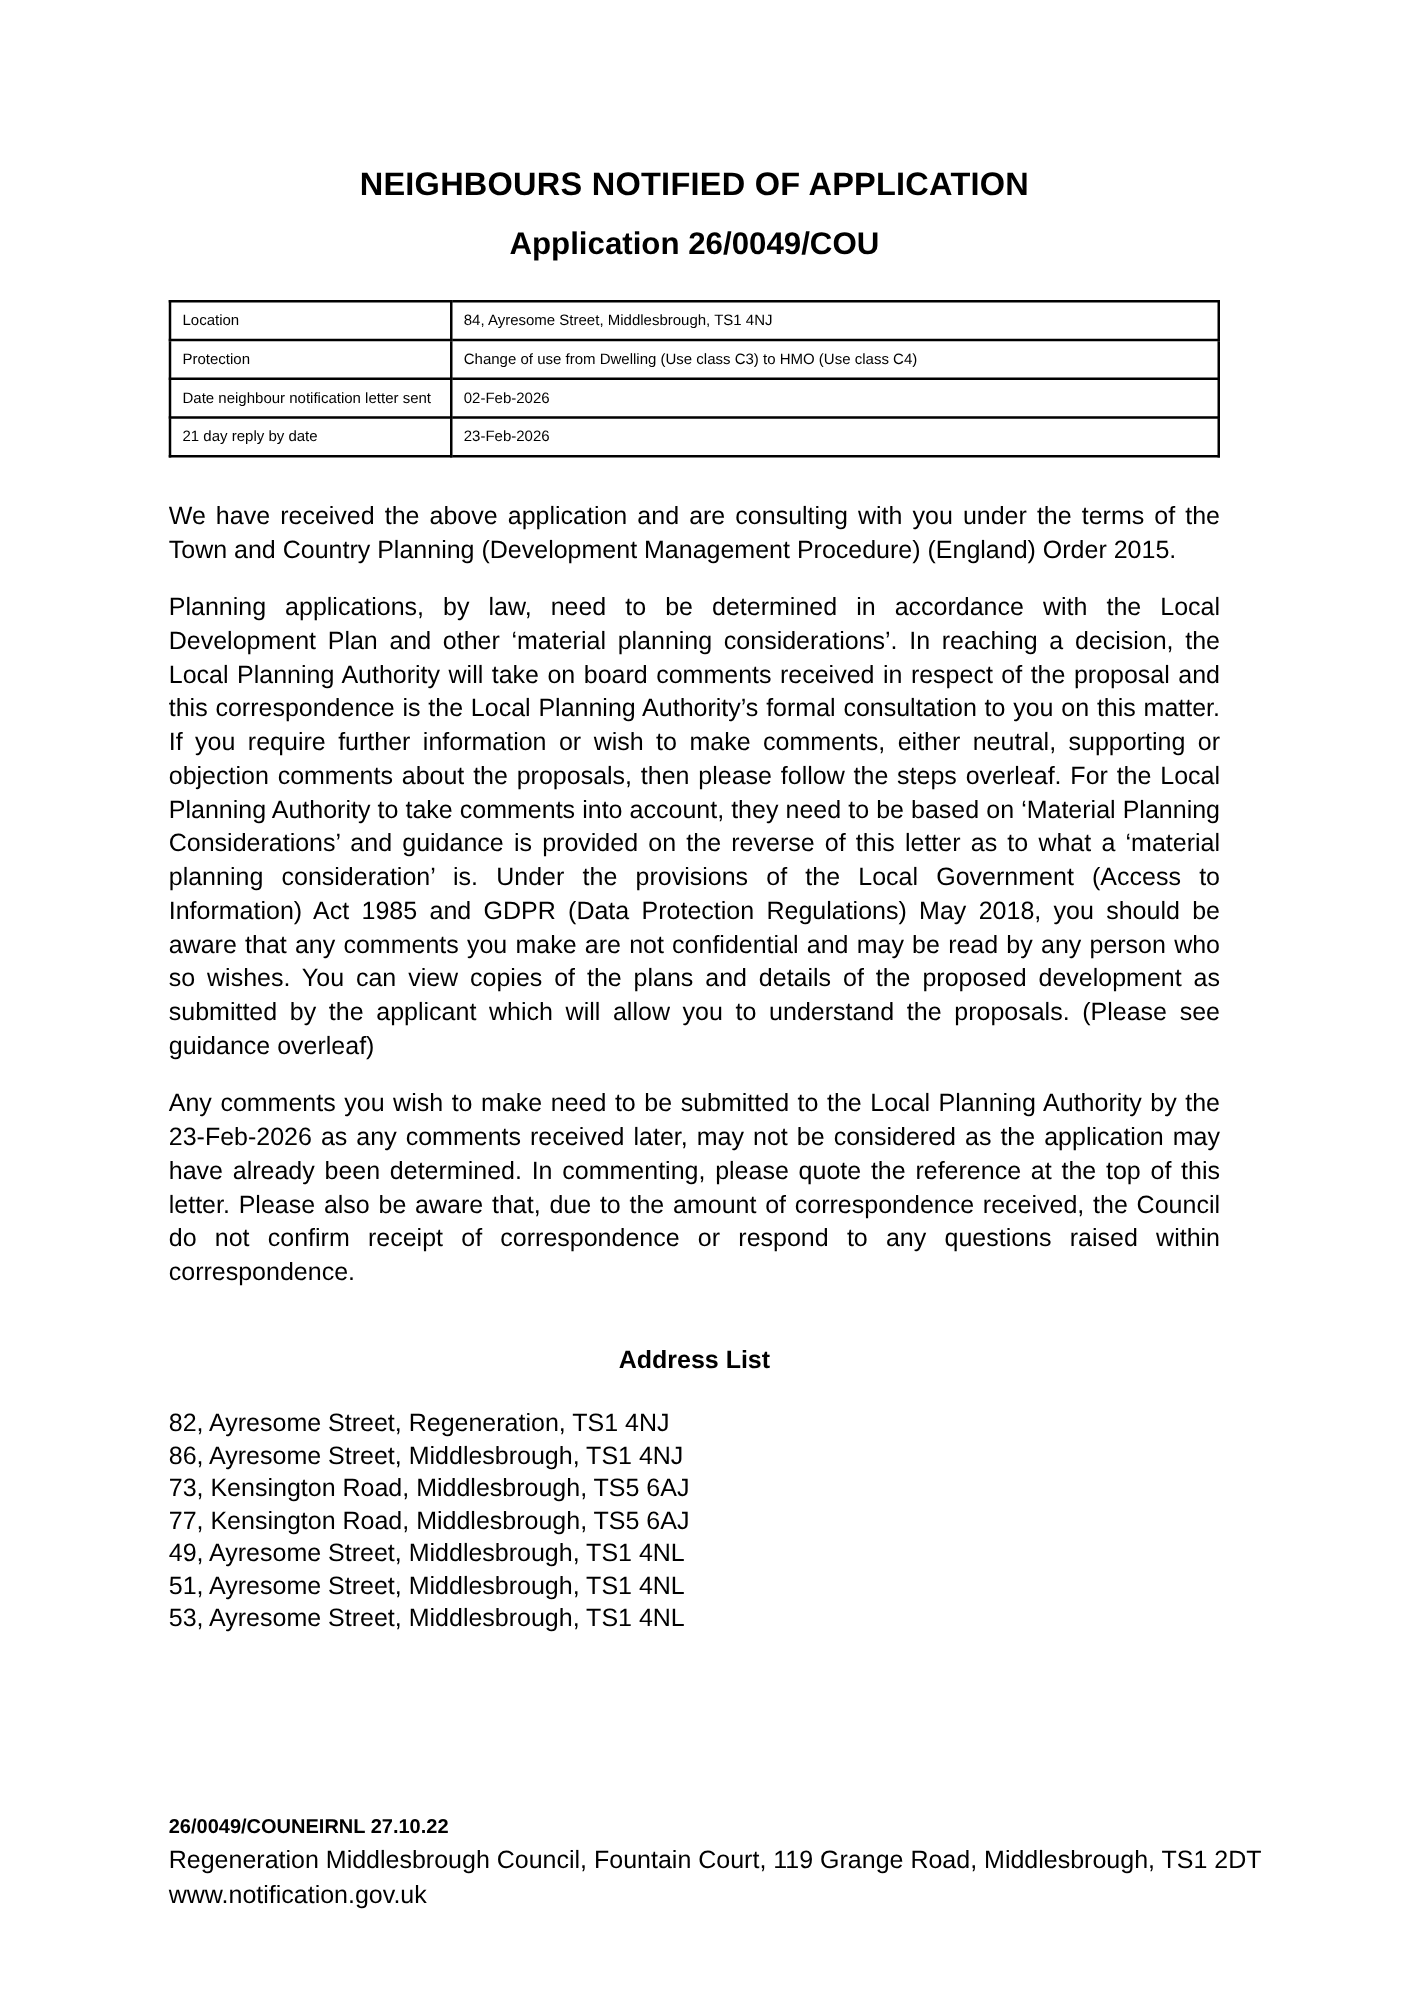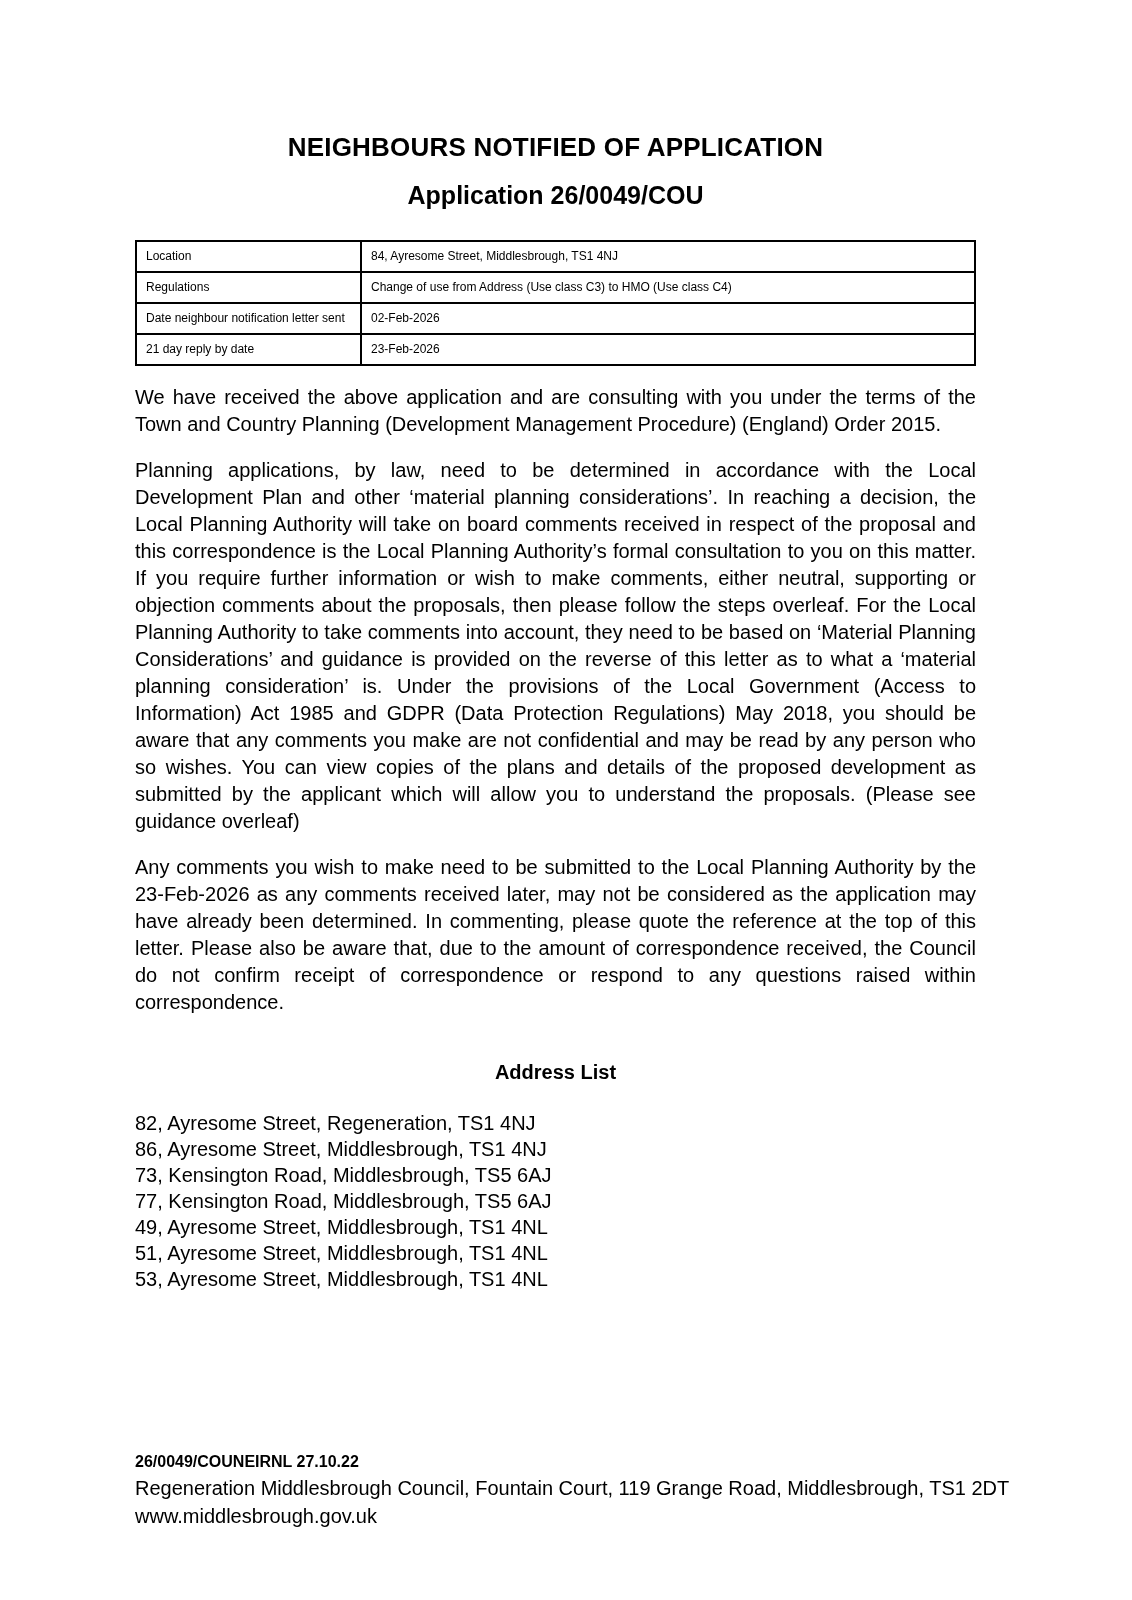--- a/index.html
+++ b/index.html
@@ -45,21 +45,21 @@
     padding: 2px 9px 3px 9px;
     vertical-align: top;
   }
   table.details td.label-cell { width: 205px; }
   p.para {
     font-size: 20px;
     line-height: 27px;
     text-align: justify;
     margin: 19px 0 0 0;
   }
-  p.para.first { margin-top: 18px; }
+  p.para.first { margin-top: 34px; }
   .address-heading {
     margin: 44px 0 0 0;
     font-size: 20px;
     font-weight: bold;
     line-height: 24px;
     text-align: center;
   }
   .addresses { margin-top: 26px; }
   .address-line {
     font-size: 20px;
@@ -90,22 +90,22 @@
     <h1 class="doc-title">NEIGHBOURS NOTIFIED OF APPLICATION</h1>
     <h2 class="doc-subtitle">Application 26/0049/COU</h2>
 
     <table class="details">
       <tbody>
         <tr>
           <td class="label-cell">Location</td>
           <td>84, Ayresome Street, Middlesbrough, TS1 4NJ</td>
         </tr>
         <tr>
-          <td class="label-cell">Regulations</td>
-          <td>Change of use from Address (Use class C3) to HMO (Use class C4)</td>
+          <td class="label-cell">Protection</td>
+          <td>Change of use from Dwelling (Use class C3) to HMO (Use class C4)</td>
         </tr>
         <tr>
           <td class="label-cell">Date neighbour notification letter sent</td>
           <td>02-Feb-2026</td>
         </tr>
         <tr>
           <td class="label-cell">21 day reply by date</td>
           <td>23-Feb-2026</td>
         </tr>
       </tbody>
@@ -123,15 +123,15 @@
       <div class="address-line">77, Kensington Road, Middlesbrough, TS5 6AJ</div>
       <div class="address-line">49, Ayresome Street, Middlesbrough, TS1 4NL</div>
       <div class="address-line">51, Ayresome Street, Middlesbrough, TS1 4NL</div>
       <div class="address-line">53, Ayresome Street, Middlesbrough, TS1 4NL</div>
     </div>
   </div>
 
   <div class="footer">
     <div class="footer-ref">26/0049/COUNEIRNL 27.10.22</div>
     <div class="footer-line">Regeneration Middlesbrough Council, Fountain Court, 119 Grange Road, Middlesbrough, TS1 2DT</div>
-    <div class="footer-line">www.middlesbrough.gov.uk</div>
+    <div class="footer-line">www.notification.gov.uk</div>
   </div>
 </div>
 
 </body></html>

